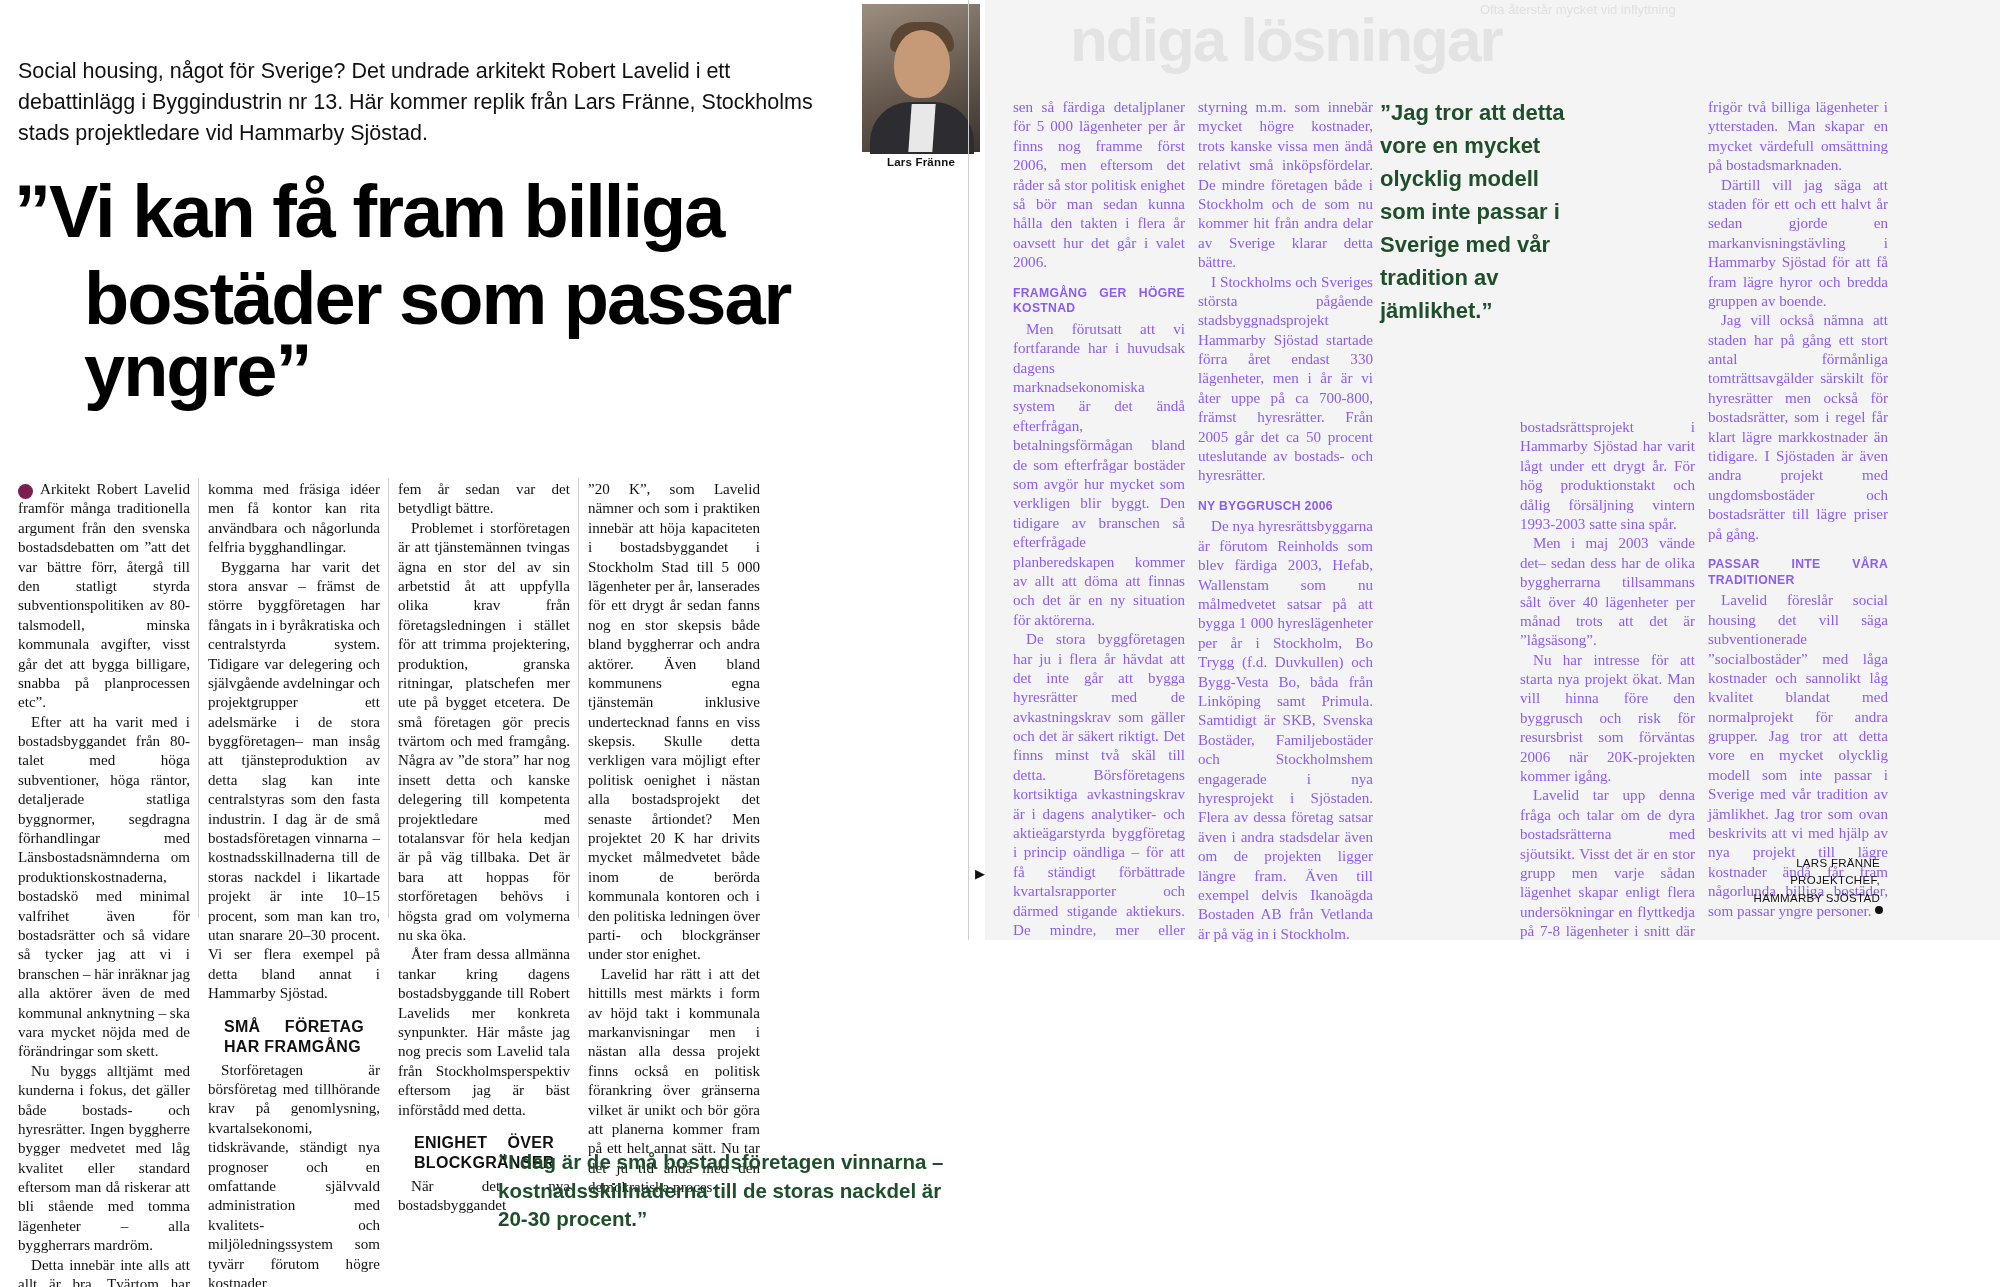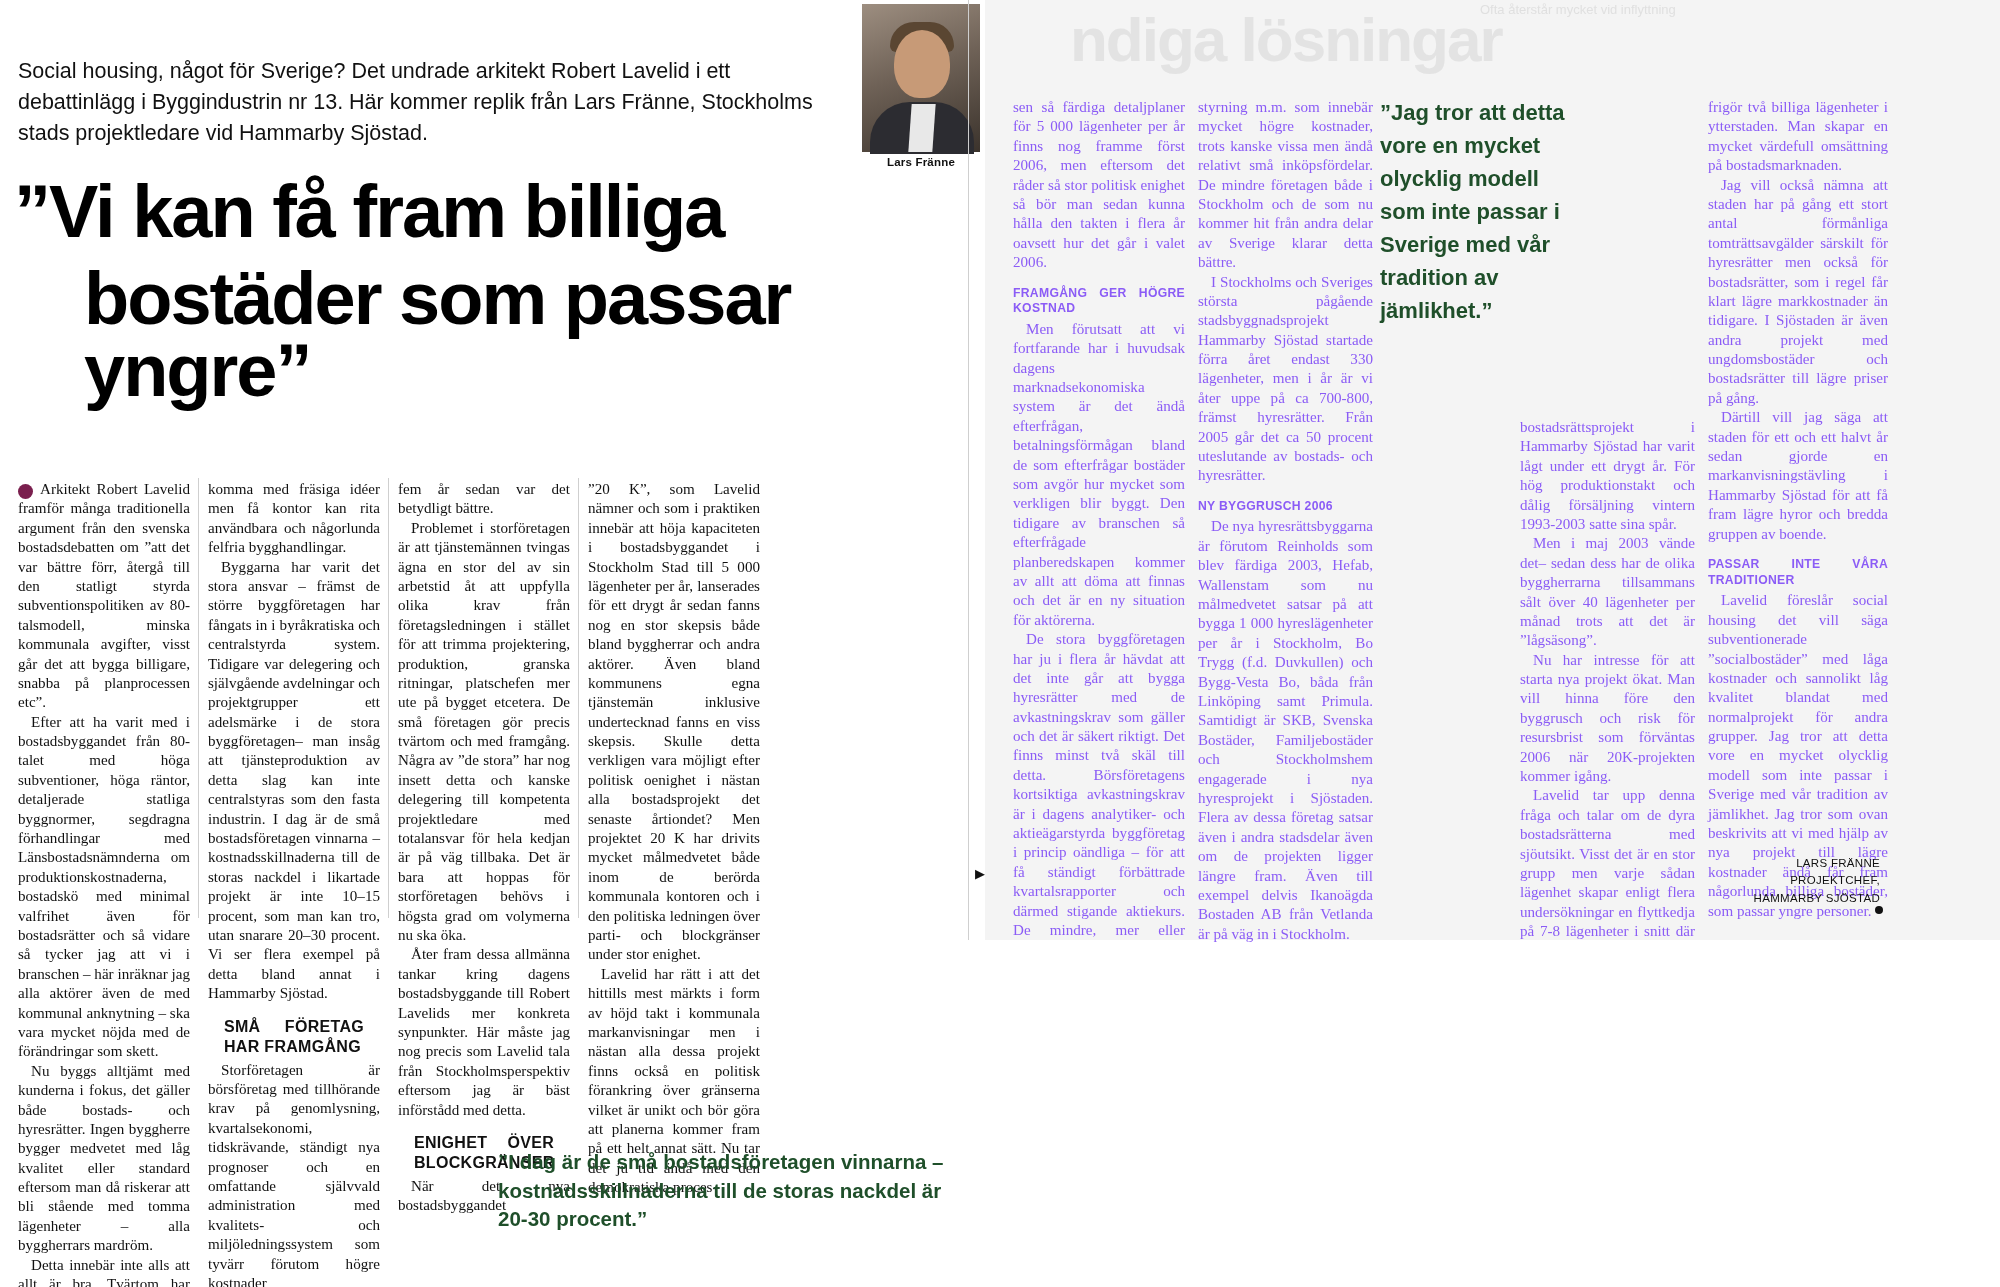--- a/index.html
+++ b/index.html
@@ -135,22 +135,22 @@
     </div>
   <div class="quotebox">”Jag tror att detta vore en mycket olycklig modell som inte passar i Sverige med vår tradition av jämlikhet.”</div>
   <div class="rcol" id="r3b">
       <p class="first">bostadsrättsprojekt i Hammarby Sjöstad har varit lågt under ett drygt år. För hög produktionstakt och dålig försäljning vintern 1993-2003 satte sina spår.</p>
       <p>Men i maj 2003 vände det– sedan dess har de olika byggherrarna tillsammans sålt över 40 lägenheter per månad trots att det är ”lågsäsong”.</p>
       <p>Nu har intresse för att starta nya projekt ökat. Man vill hinna före den byggrusch och risk för resursbrist som förväntas 2006 när 20K-projekten kommer igång.</p>
       <p>Lavelid tar upp denna fråga och talar om de dyra bostadsrätterna med sjöutsikt. Visst det är en stor grupp men varje sådan lägenhet skapar enligt flera undersökningar en flyttkedja på 7-8 lägenheter i snitt där det i slutändan innebär att den dyra 4:an i Hammarby Sjöstaden</p>
     </div>
   <div class="rcol" id="r4">
       <p class="first">frigör två billiga lägenheter i ytterstaden. Man skapar en mycket värdefull omsättning på bostadsmarknaden.</p>
+      <p>Därtill vill jag säga att staden för ett och ett halvt år sedan gjorde en markanvisningstävling i Hammarby Sjöstad för att få fram lägre hyror och bredda gruppen av boende.</p>
       <p>Jag vill också nämna att staden har på gång ett stort antal förmånliga tomträttsavgälder särskilt för hyresrätter men också för bostadsrätter, som i regel får klart lägre markkostnader än tidigare. I Sjöstaden är även andra projekt med ungdomsbostäder och bostadsrätter till lägre priser på gång.</p>
-      <p>Därtill vill jag säga att staden för ett och ett halvt år sedan gjorde en markanvisningstävling i Hammarby Sjöstad för att få fram lägre hyror och bredda gruppen av boende.</p>
       <p class="sub">PASSAR INTE VÅRA TRADITIONER</p>
       <p>Lavelid föreslår social housing det vill säga subventionerade ”socialbostäder” med låga kostnader och sannolikt låg kvalitet blandat med normalprojekt för andra grupper. Jag tror att detta vore en mycket olycklig modell som inte passar i Sverige med vår tradition av jämlikhet. Jag tror som ovan beskrivits att vi med hjälp av nya projekt till lägre kostnader ändå får fram någorlunda billiga bostäder, som passar yngre personer.<span class="endbullet"></span></p>
     </div>
 
   <div class="sig">
     <div>LARS FRÄNNE</div>
     <div>PROJEKTCHEF,</div>
     <div>HAMMARBY SJÖSTAD</div>
   </div>
 

